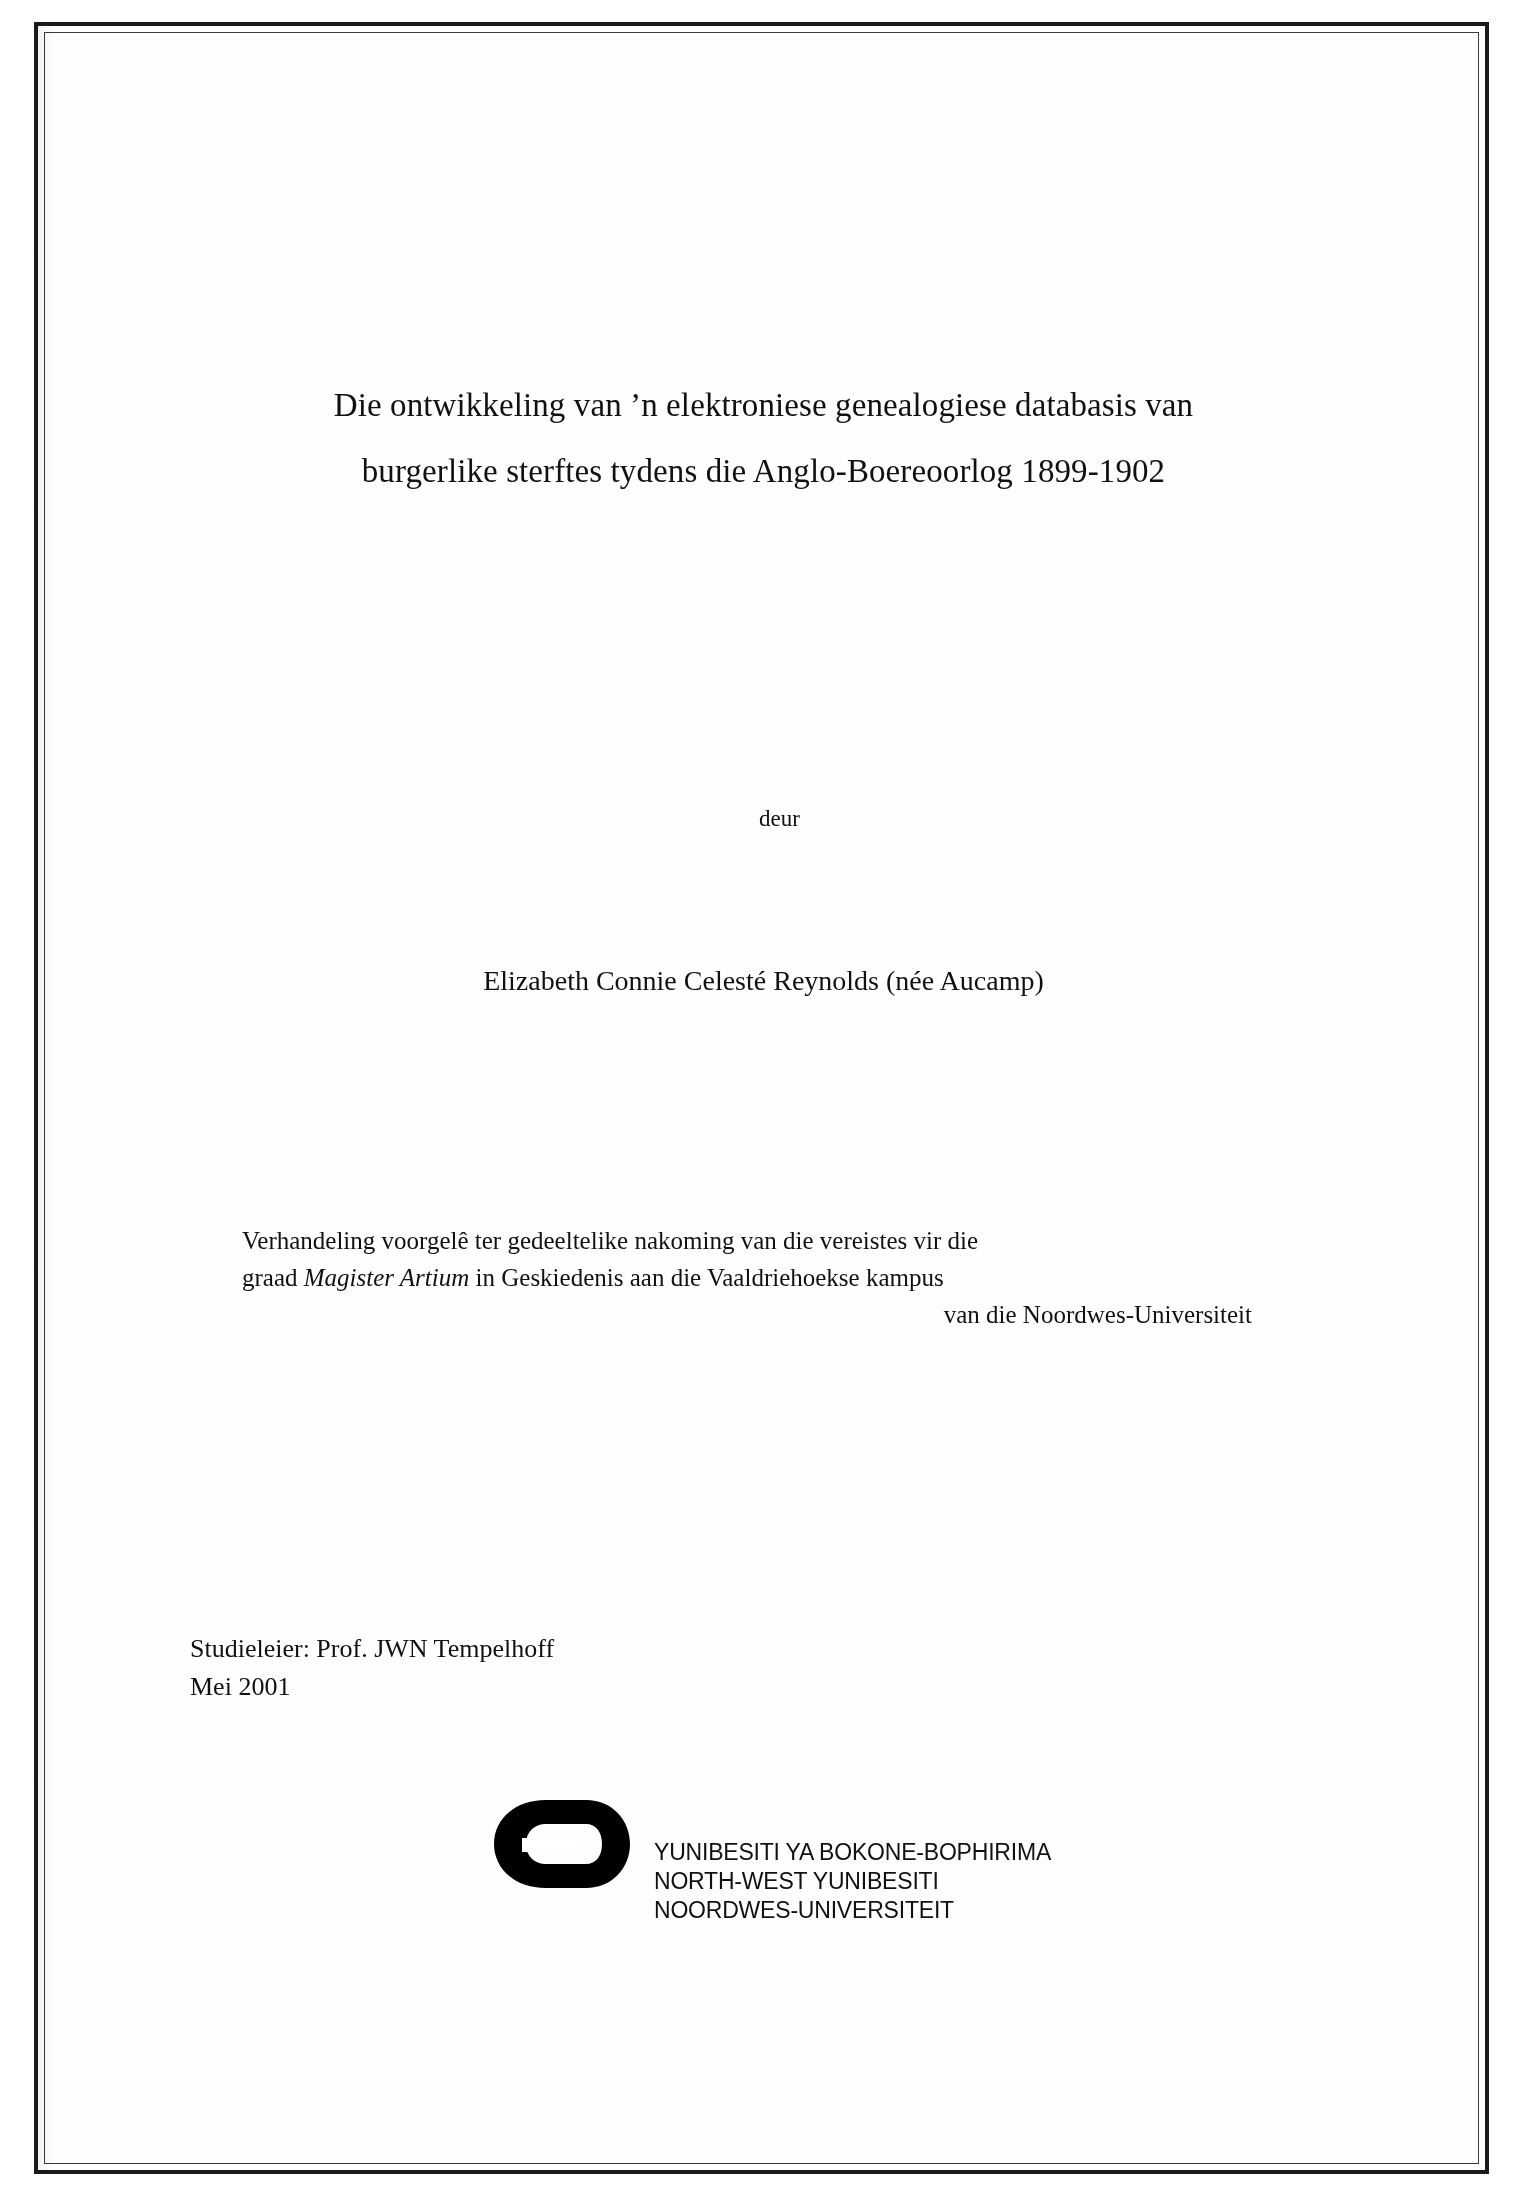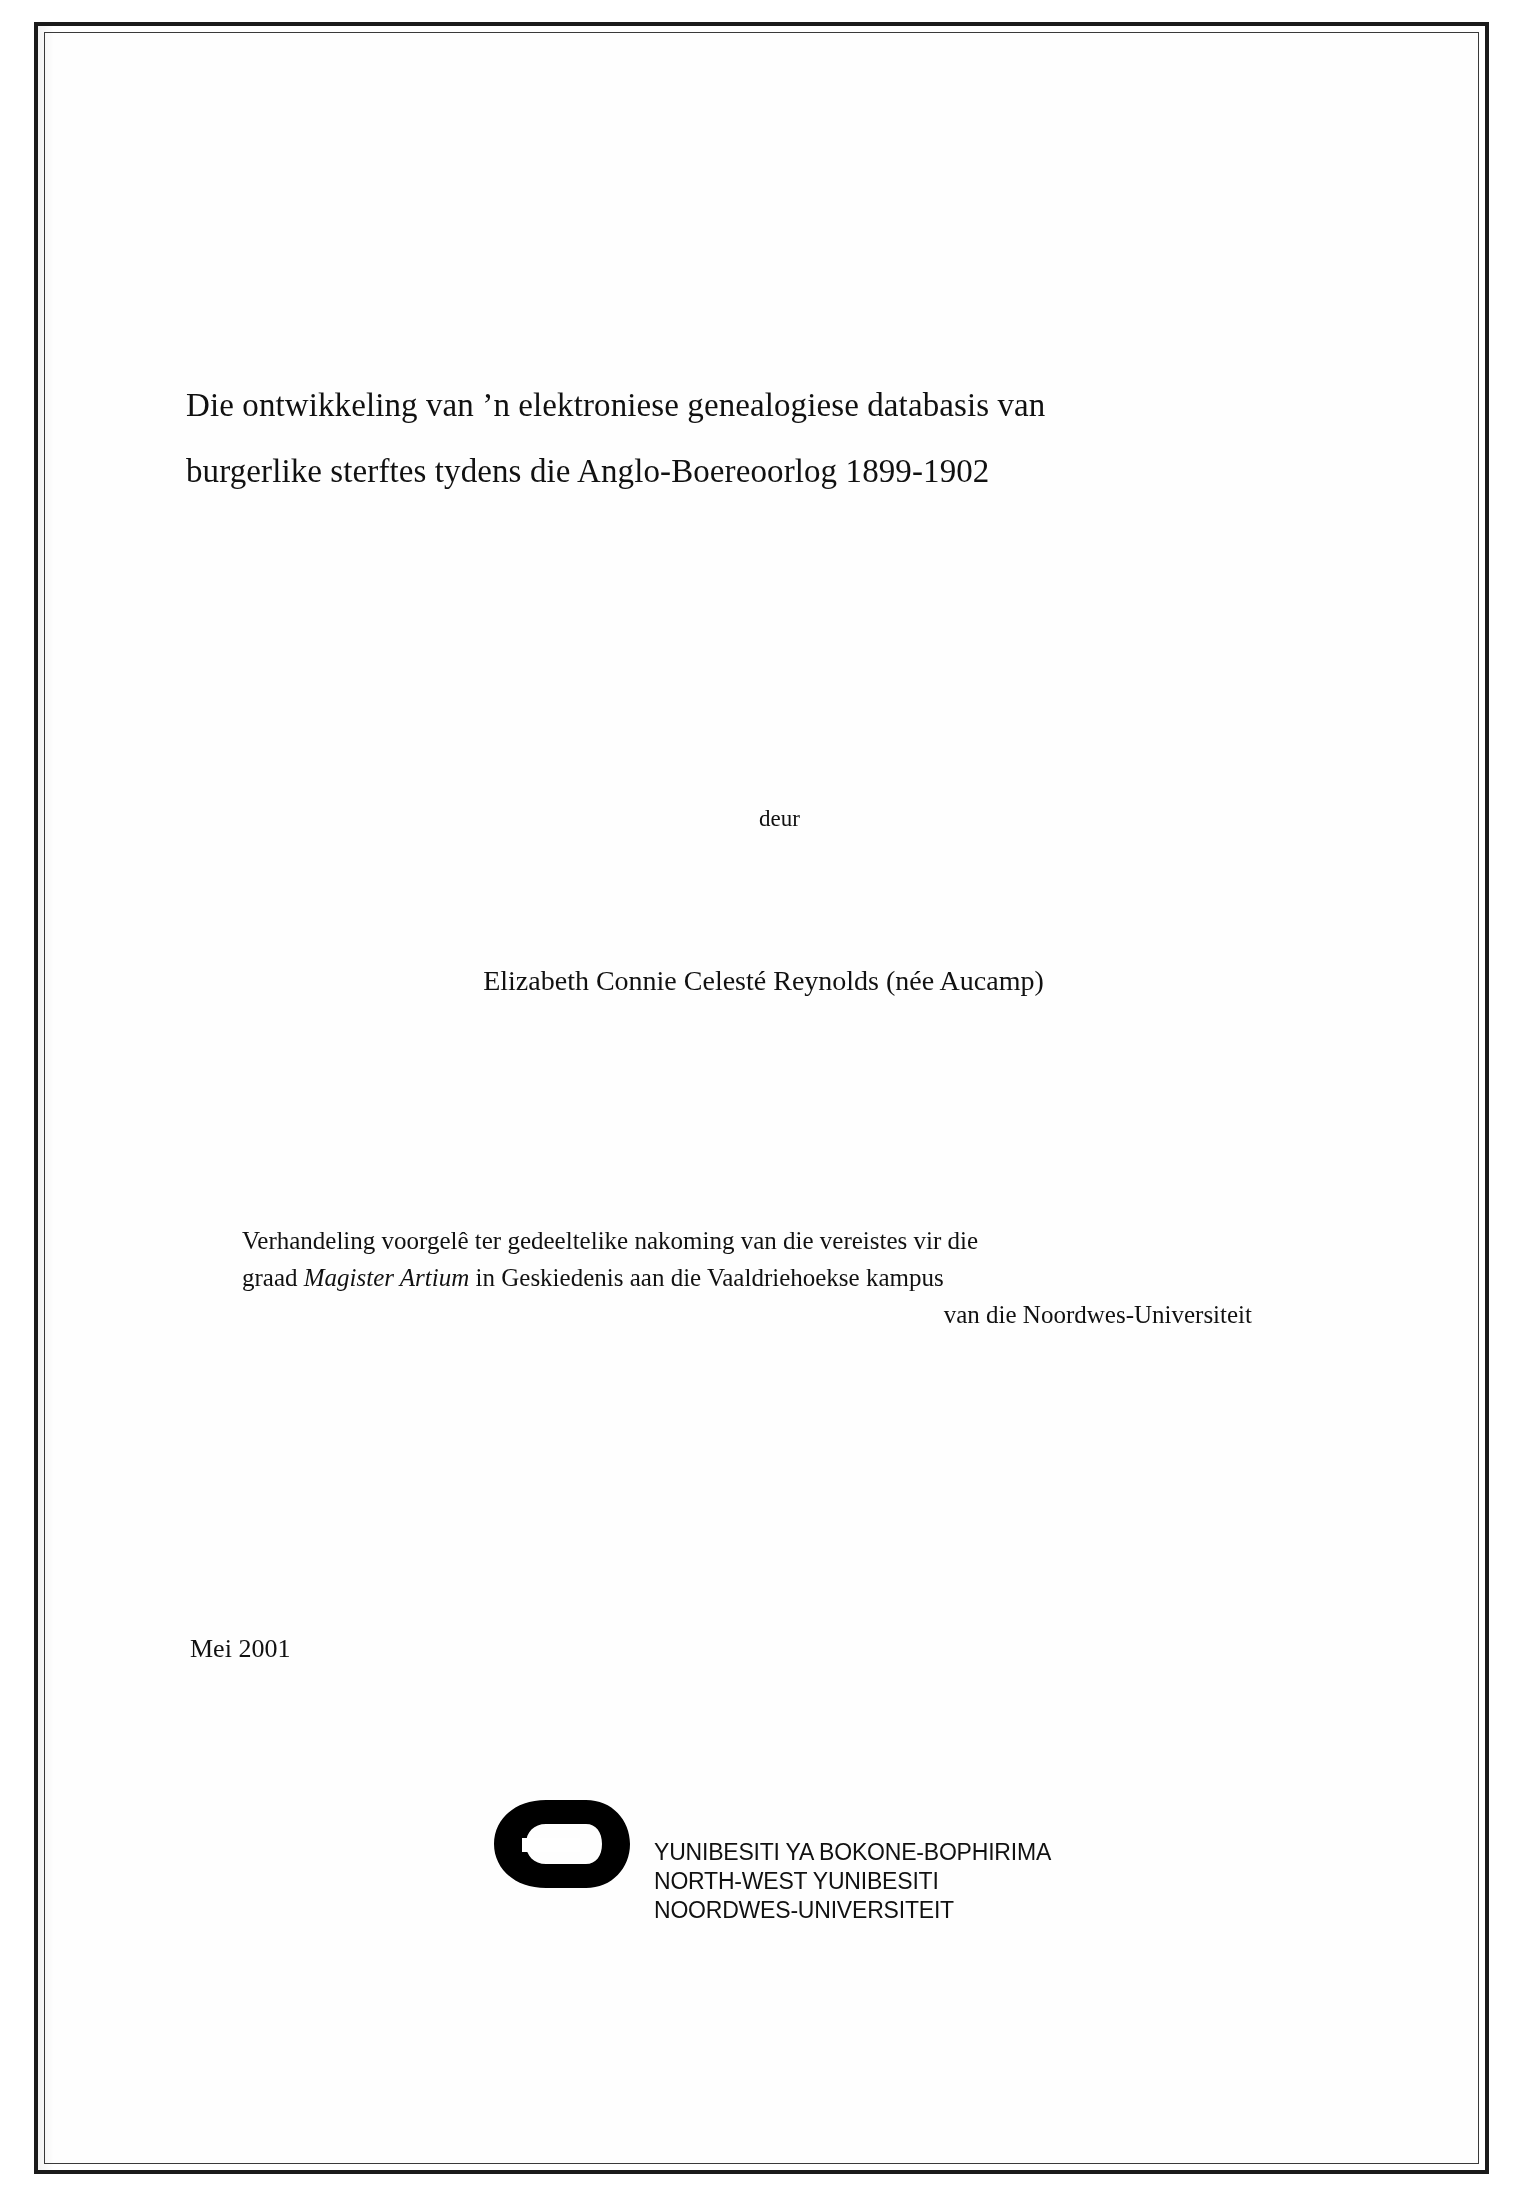--- a/index.html
+++ b/index.html
@@ -55,21 +55,21 @@
     top: 0;
     width: 1155px;
     height: 2206px;
   }
 
   .title-block {
     position: absolute;
     top: 372px;
     left: 0;
     width: 1155px;
-    text-align: left;
+    text-align: center;
   }
   .title-line {
     font-size: 33px;
     line-height: 66px;
     letter-spacing: 0.1px;
     white-space: nowrap;
   }
 
   .deur {
     position: absolute;
@@ -174,20 +174,21 @@
 
     <div class="author">Elizabeth Connie Celesté Reynolds (née Aucamp)</div>
 
     <div class="statement">
       <div>Verhandeling voorgelê ter gedeeltelike nakoming van die vereistes vir die</div>
       <div><span>graad </span><em>Magister Artium</em><span> in Geskiedenis aan die Vaaldriehoekse kampus</span></div>
       <div class="line3">van die Noordwes-Universiteit</div>
     </div>
 
     <div class="supervisor">
+      <div>Studieleier: Prof. JWN Tempelhoff</div>
       <div>Mei 2001</div>
     </div>
 
     <div class="logo-block">
       <div class="logo-mark">
         <svg viewBox="0 0 160 100" width="160" height="100" aria-hidden="true">
           <path d="M60 6 C28 6 8 26 8 50 C8 74 28 94 60 94 L78 94 L78 70 L60 70 C48 70 40 62 40 50 C40 38 48 30 60 30 L78 30 L78 6 Z" fill="#000000"></path>
           <path d="M74 6 L100 6 C126 6 144 26 144 50 C144 74 126 94 100 94 L74 94 L74 70 L100 70 C110 70 116 62 116 50 C116 38 110 30 100 30 L74 30 Z" fill="#000000"></path>
           <rect x="36" y="44" width="58" height="14" fill="#ffffff"></rect>
         </svg>

